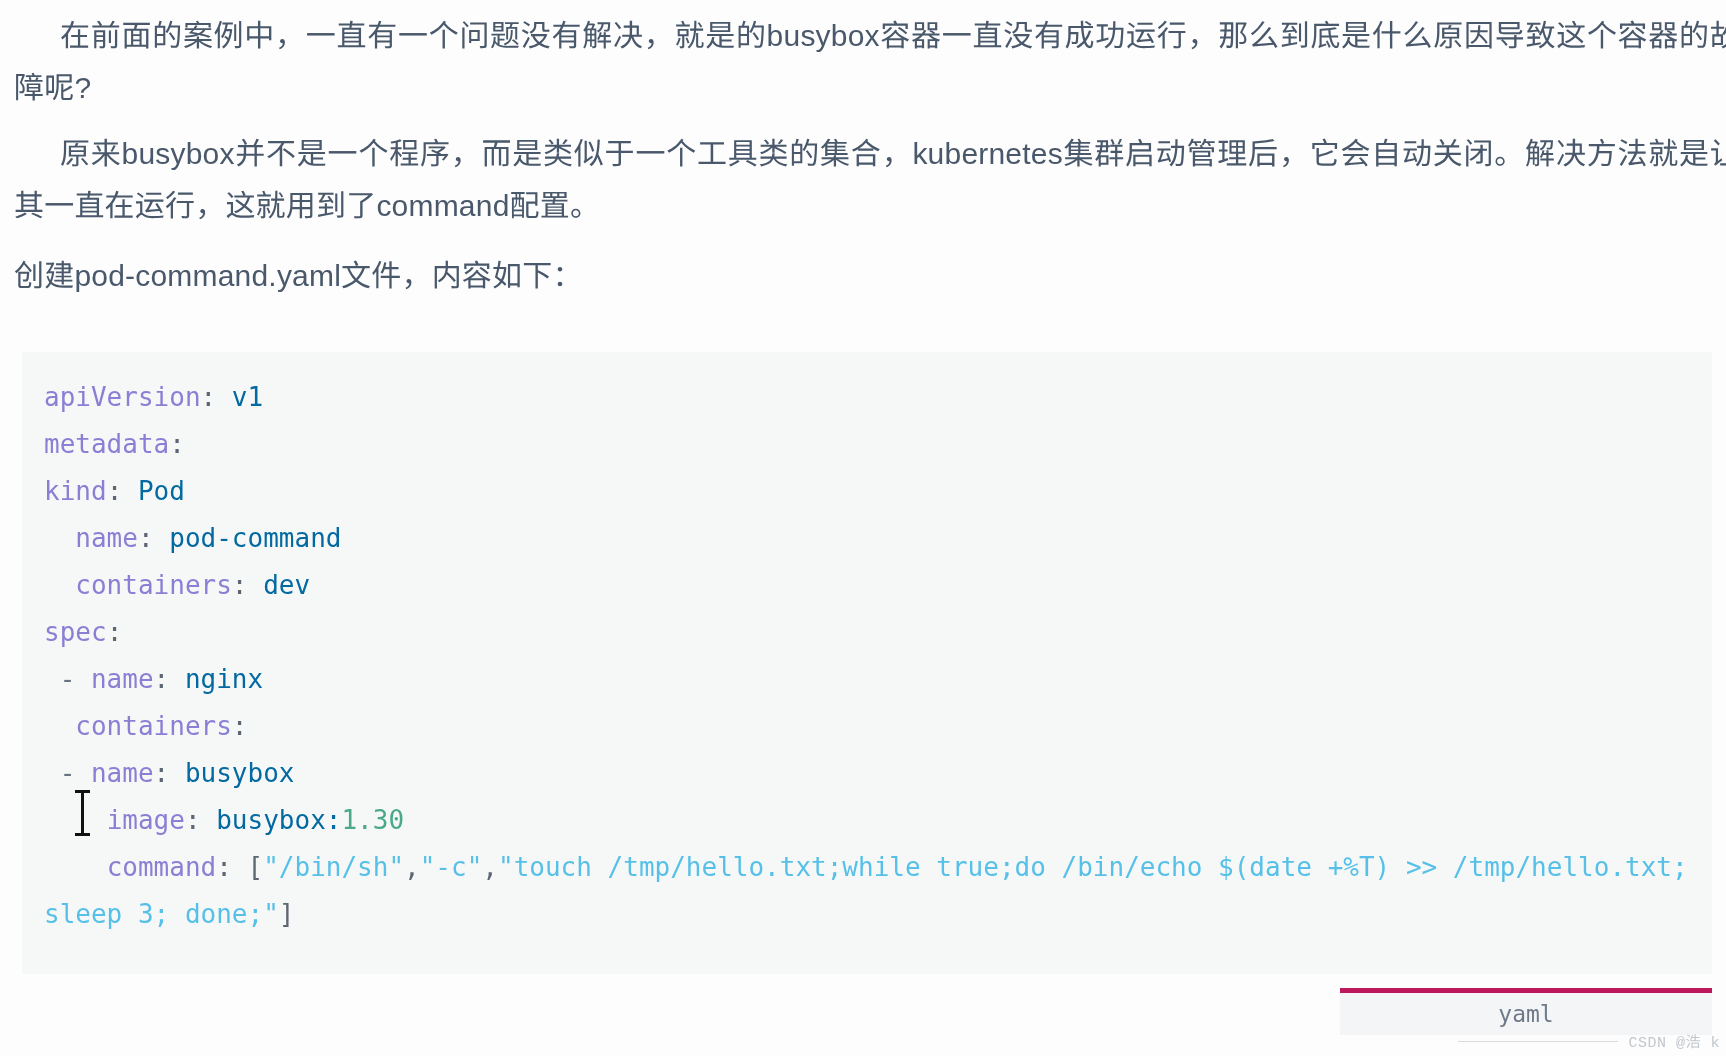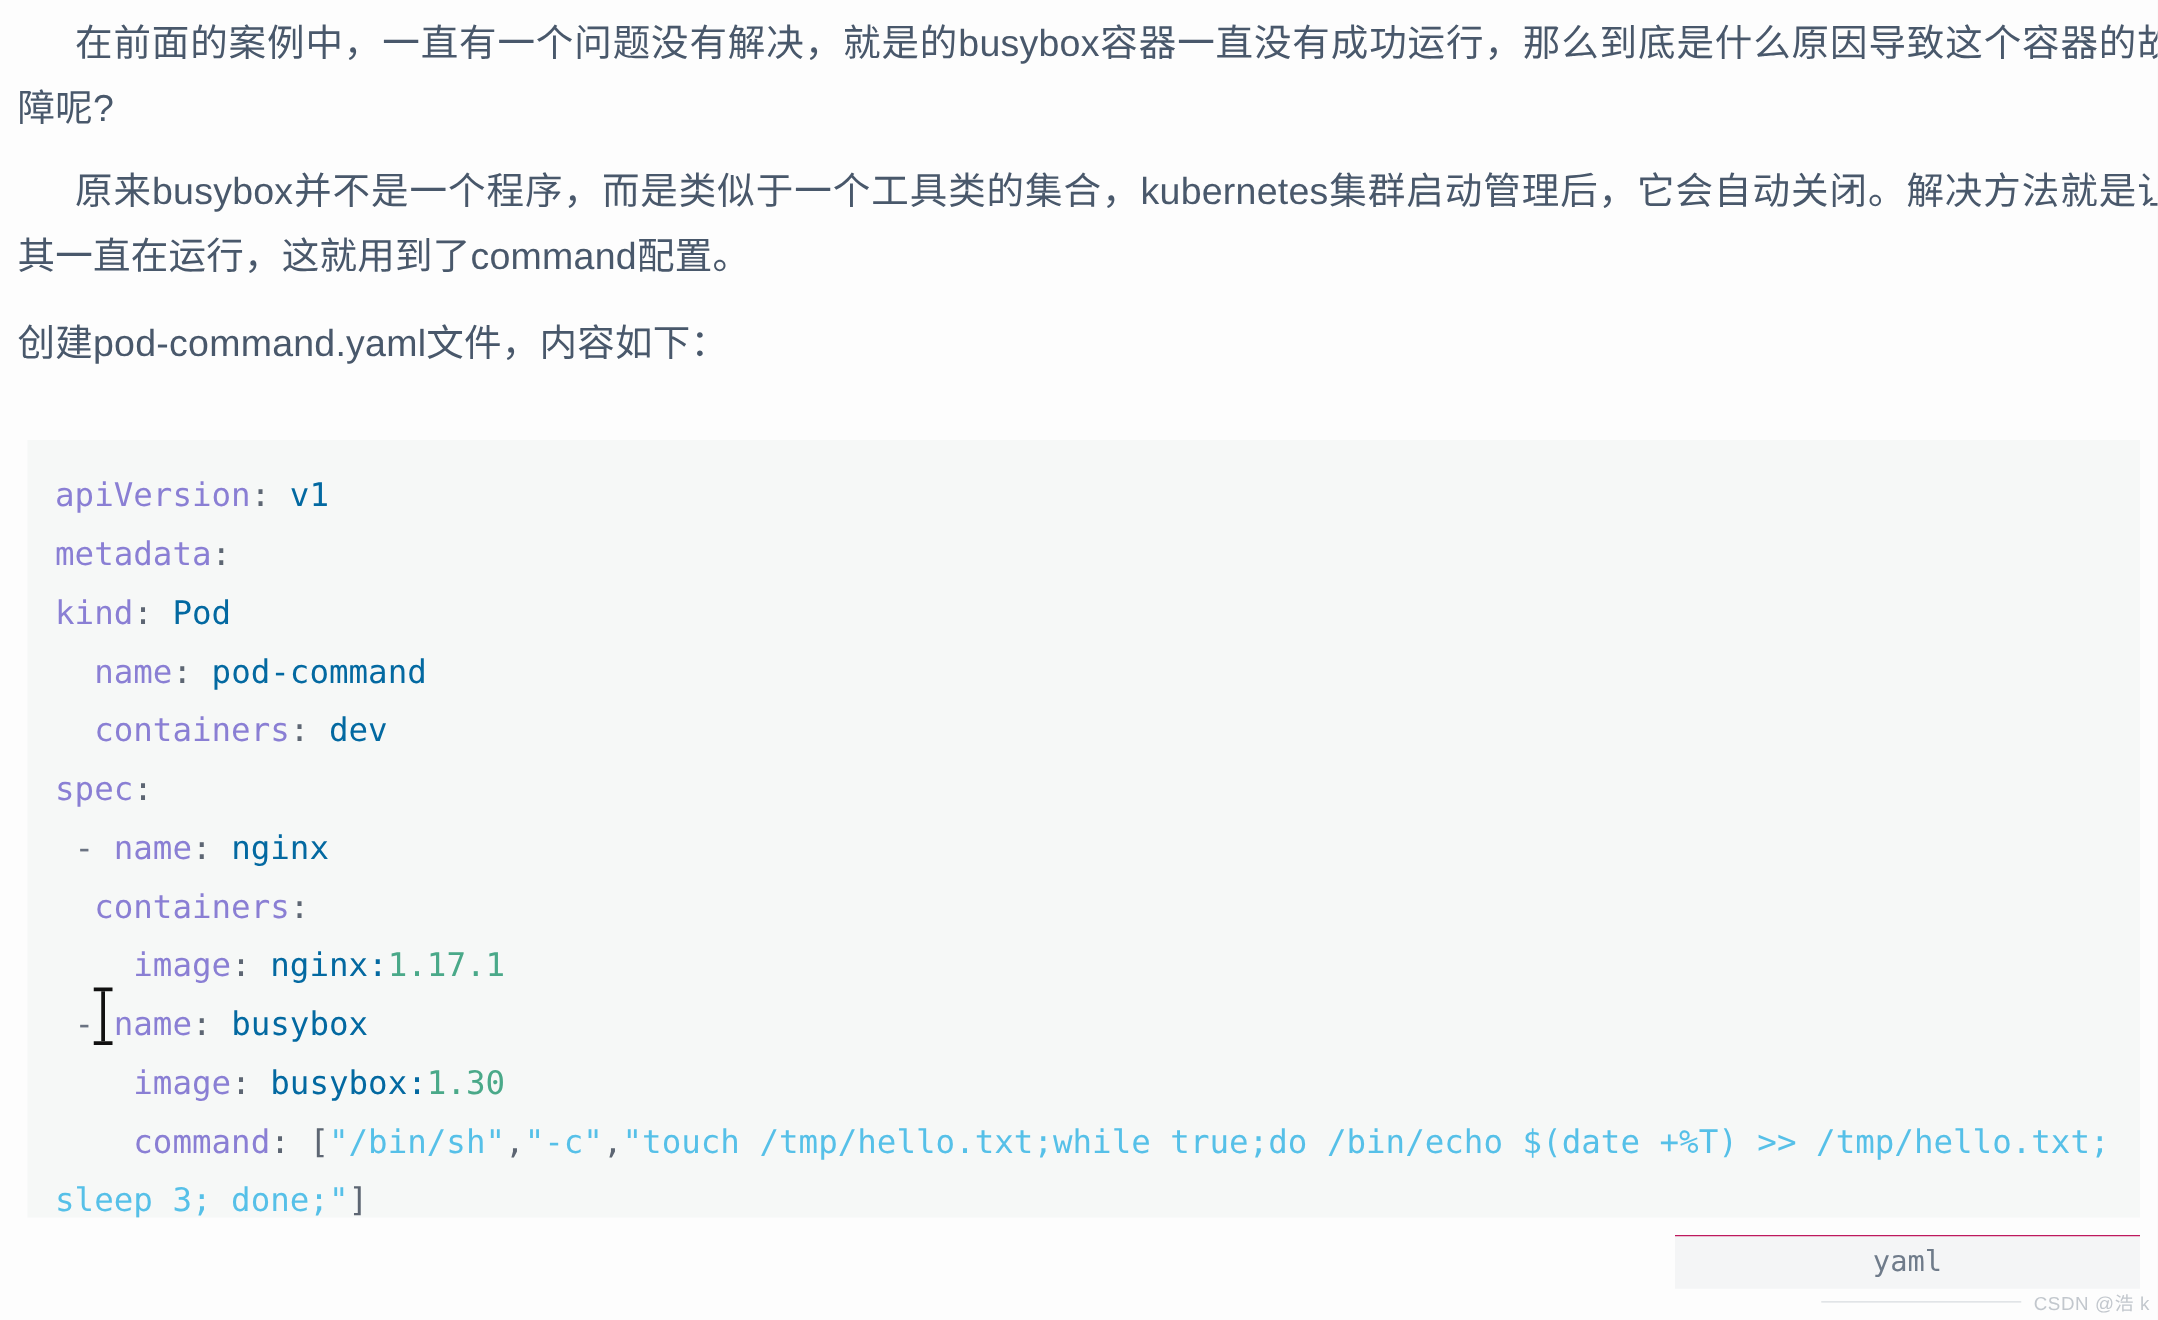--- a/index.html
+++ b/index.html
@@ -127,39 +127,39 @@
   .text-caret .bar-bot { bottom: 0; }
 
   
   .lang-badge {
     position: absolute;
     left: 1340px;
     top: 988px;
     width: 372px;
     height: 42px;
     background: #f4f5f6;
-    border-top: 1px solid #be185d;
+    border-top: 5px solid #be185d;
     display: flex;
     align-items: center;
     justify-content: center;
     font-family: "DejaVu Sans Mono", "Liberation Mono", monospace;
     font-size: 23px;
     color: #6f7b8a;
   }
 
   
   .watermark {
     position: absolute;
     right: 6px;
     bottom: 4px;
     display: flex;
     align-items: center;
     font-size: 15px;
     color: #c2c7cd;
-    font-family: Liberation Sans, sans-serif;
+    font-family: Liberation Mono, monospace;
     letter-spacing: 0.5px;
     white-space: nowrap;
   }
   .watermark .rule {
     width: 160px;
     height: 1px;
     background: #d8dce0;
     margin-right: 10px;
   }
 </style>
@@ -185,21 +185,20 @@
     <div class="code-line"><span>  </span><span class="tok-key">name</span><span class="tok-punct">: </span><span class="tok-plain">pod-command</span></div>
 
     <div class="code-line"><span>  </span><span class="tok-key">containers</span><span class="tok-punct">: </span><span class="tok-plain">dev</span></div>
 
     <div class="code-line"><span class="tok-key">spec</span><span class="tok-punct">:</span></div>
 
     <div class="code-line"><span> </span><span class="tok-dash">- </span><span class="tok-key">name</span><span class="tok-punct">: </span><span class="tok-plain">nginx</span></div>
 
     <div class="code-line"><span>  </span><span class="tok-key">containers</span><span class="tok-punct">:</span></div>
 
-    <div class="code-line"><span>    </span><span class="tok-key">image</span><span class="tok-punct">: </span><span class="tok-plain">nginx:</span><span class="tok-num">1.17.1</span></div>
 
     <div class="code-line"><span> </span><span class="tok-dash">- </span><span class="tok-key">name</span><span class="tok-punct">: </span><span class="tok-plain">busybox</span></div>
 
     <div class="code-line"><span>    </span><span class="tok-key">image</span><span class="tok-punct">: </span><span class="tok-plain">busybox:</span><span class="tok-num">1.30</span></div>
 
     <div class="code-line wrap"><span>    </span><span class="tok-key">command</span><span class="tok-punct">: </span><span class="tok-punct">[</span><span class="tok-str">"/bin/sh"</span><span class="tok-punct">,</span><span class="tok-str">"-c"</span><span class="tok-punct">,</span><span class="tok-str">"touch /tmp/hello.txt;while true;do /bin/echo $(date +%T) &gt;&gt; /tmp/hello.txt; sleep 3; done;"</span><span class="tok-punct">]</span></div>
 
   </div>
 
   <div class="text-caret">

